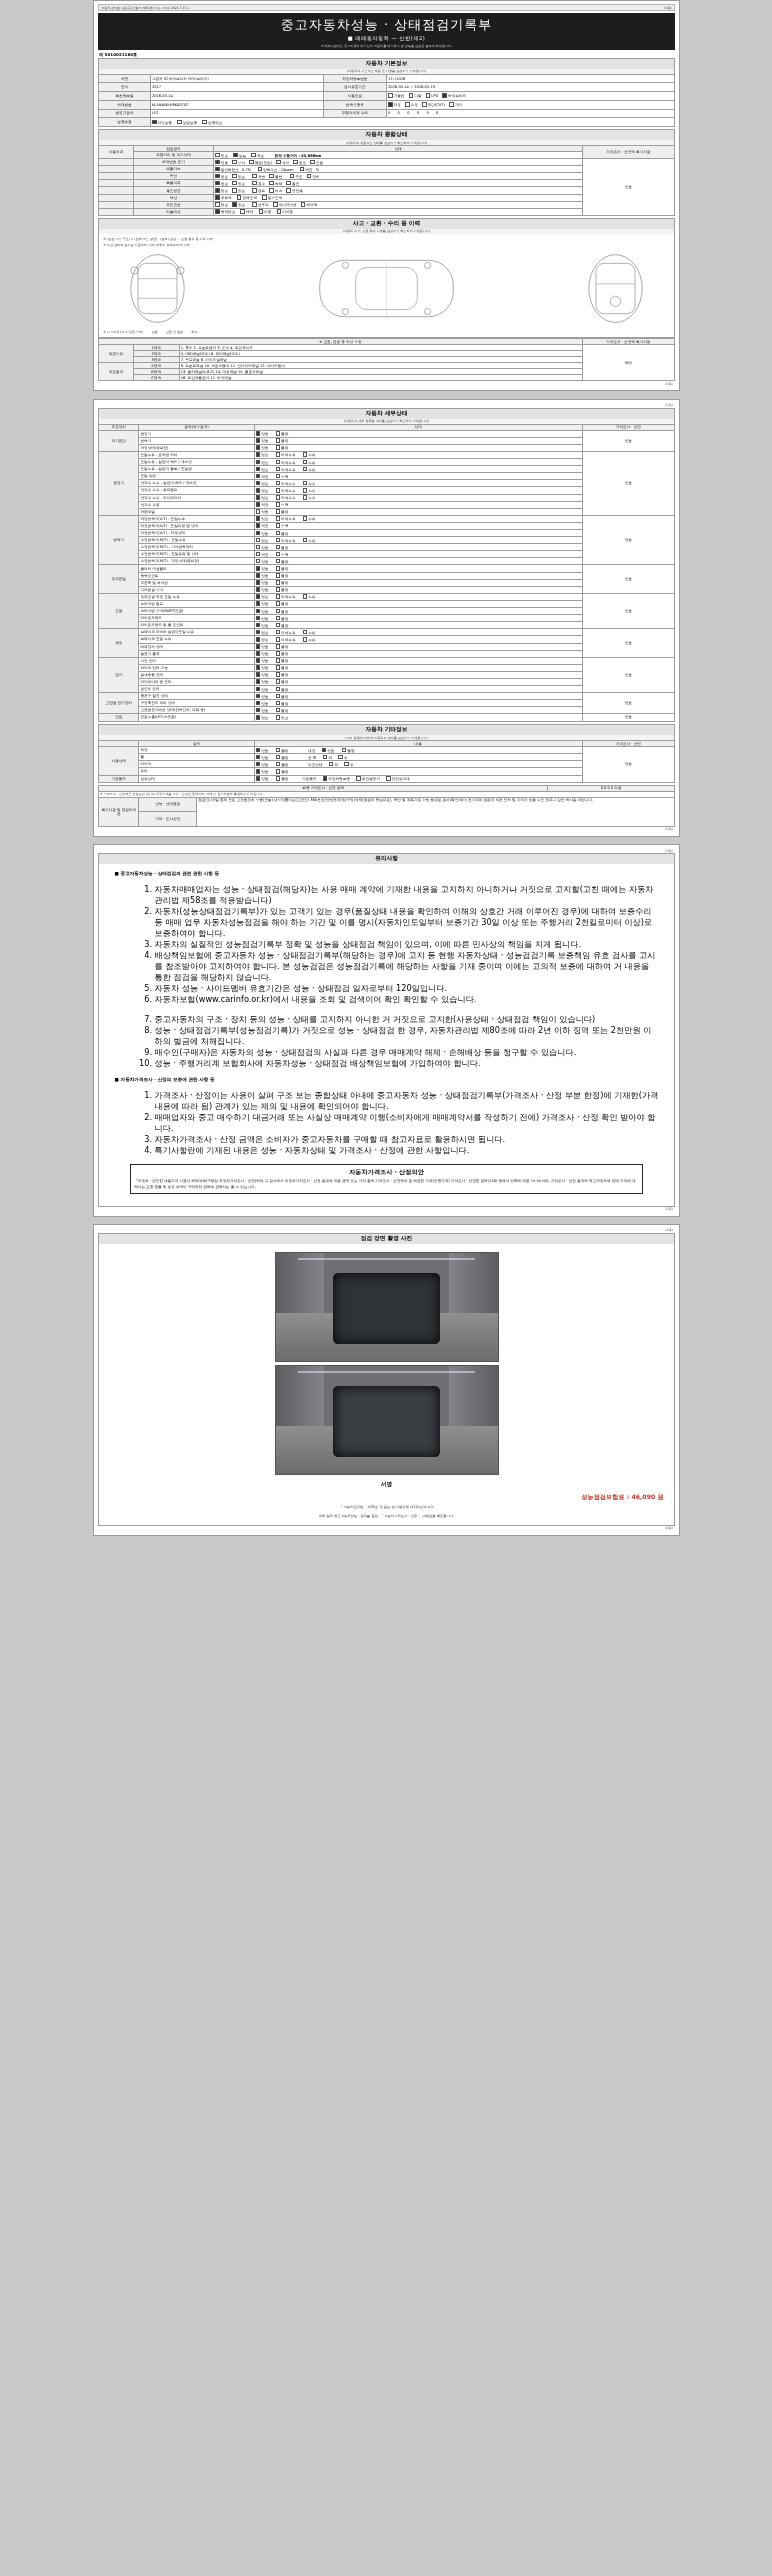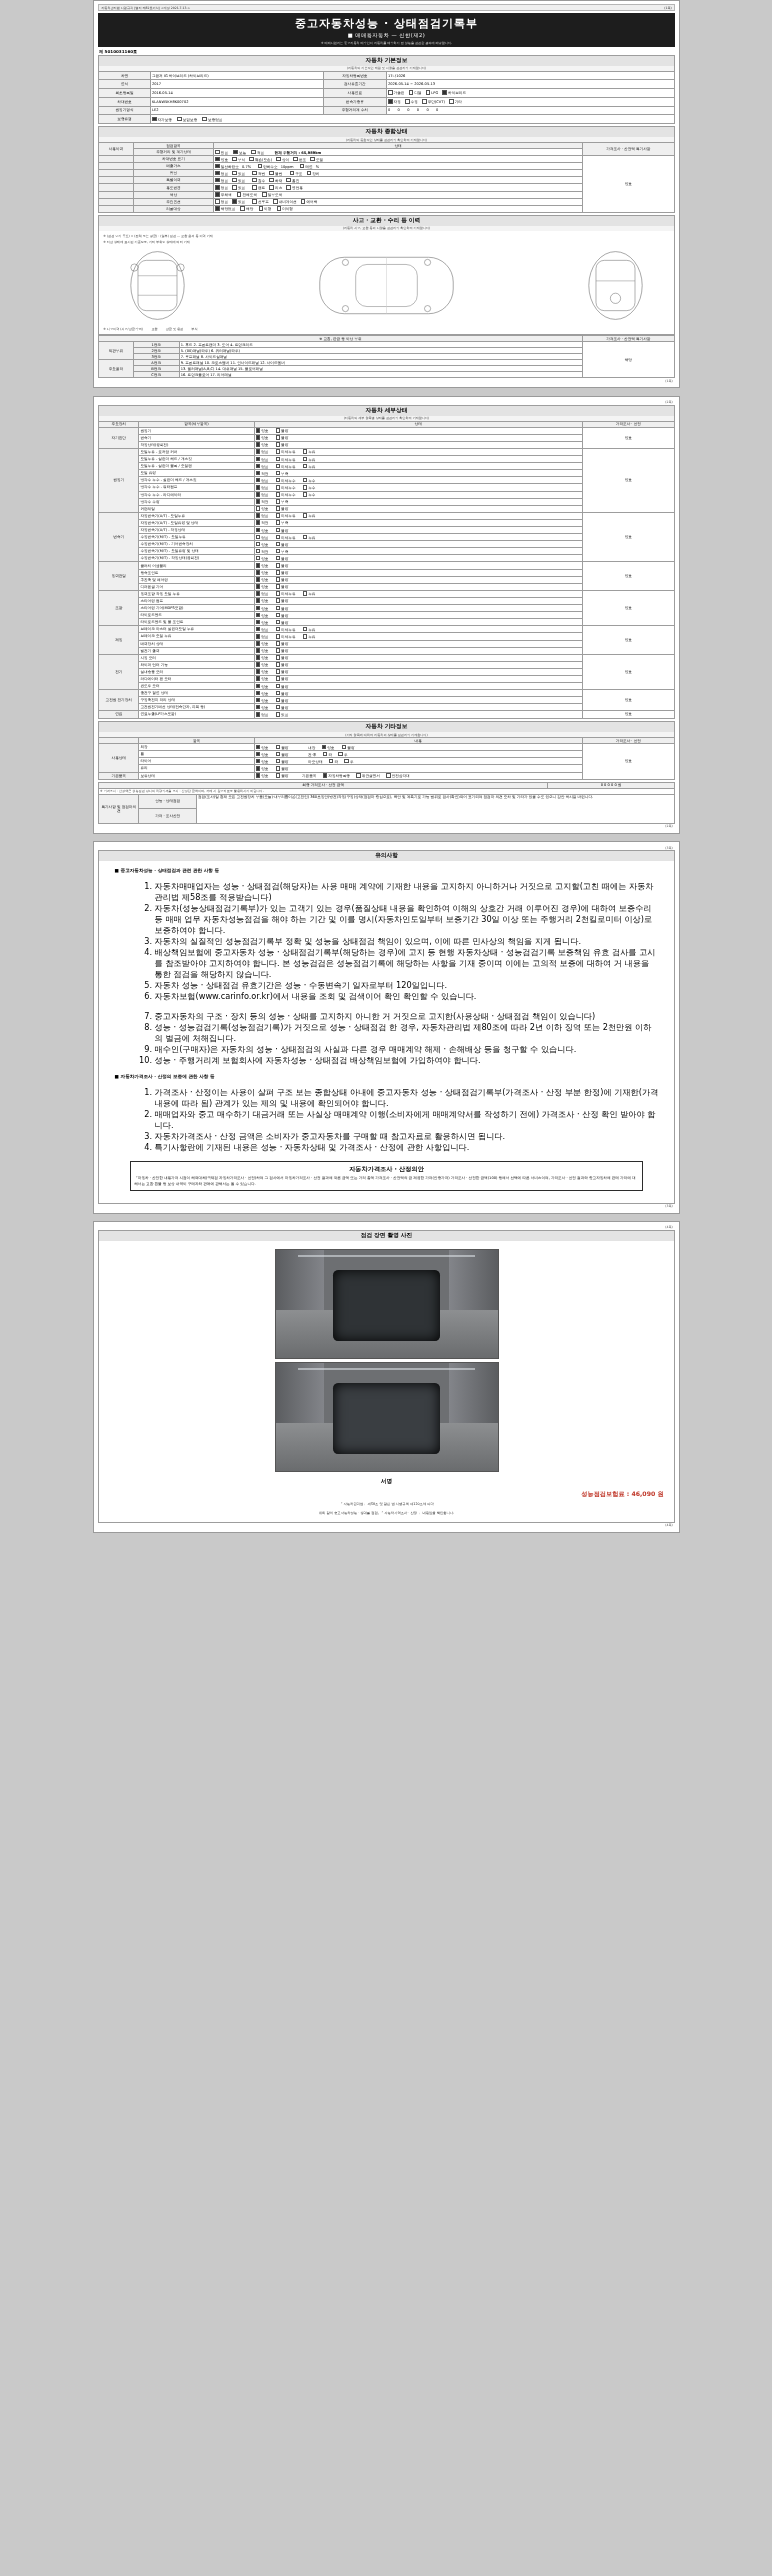--- a/index.html
+++ b/index.html
@@ -7,21 +7,21 @@
   .page{width:773px;min-height:2576px;margin:0 auto;background:#c9c9c9;position:relative;}
   .sheet{background:#fff;border:0.5px solid #9a9a9a;margin:0 auto 7.2px auto;width:587px;box-sizing:border-box;}
   .sheet-inner{padding:3.1px 4.1px 4.1px 4.1px;}
   .t7{font-size:3.6px;}
   .t9{font-size:4.6px;}
   .bold{font-weight:bold;}
   .ctr{text-align:center;}
   
   .topbar{display:flex;justify-content:space-between;align-items:center;border:0.5px solid #b5b5b5;background:#eee;font-size:3.1px;color:#333;padding:0.5px 2.1px;}
   .title-block{background:#1d1d1d;color:#fff;text-align:center;padding:3.1px 0 2.6px 0;margin-top:1.5px;}
-  .title-block .main{font-size:11px;font-weight:bold;letter-spacing:1px;}
+  .title-block .main{font-size:13px;font-weight:normal;letter-spacing:1px;}
   .title-block .sub{font-size:5.2px;margin-top:1.5px;letter-spacing:0.5px;}
   .title-block .sub2{font-size:3.1px;margin-top:1.5px;color:#d8d8d8;}
   .docno{font-size:4.1px;padding:1.5px 1px 1px 1px;font-weight:bold;}
   .secbar{background:#e3e3e3;border:0.5px solid #9d9d9d;border-bottom:none;text-align:center;font-size:5.7px;font-weight:bold;padding:1px 0;}
   .secsub{background:#f4f4f4;border:0.5px solid #9d9d9d;border-top:none;border-bottom:none;text-align:center;font-size:3.1px;color:#444;padding:0.5px 0;}
   table{border-collapse:collapse;width:100%;}
   td,th{border:0.5px solid #9d9d9d;font-size:3.6px;padding:0.5px 1px;vertical-align:middle;}
   .hd{background:#efefef;text-align:center;}
   .vhd{background:#efefef;text-align:center;width:13.4px;}
   .cb{display:inline-block;width:2.6px;height:2.6px;border:0.5px solid #555;margin-right:1px;vertical-align:-0.5px;background:#fff;}
@@ -609,26 +609,26 @@
     <div class="sheet-inner">
       <div class="footer-mini">(3쪽)</div>
       <div class="secbar">유의사항</div>
       <div style="border:0.5px solid #9d9d9d;border-top:none;padding:7.2px 15.5px;">
         <div class="bold t9" style="margin-bottom:4.1px">■ 중고자동차성능 · 상태점검과 관련 관한 사항 등</div>
         <ol class="nlist">
           <li>자동차매매업자는 성능 · 상태점검(해당자)는 사용 매매 계약에 기재한 내용을 고지하지 아니하거나 거짓으로 고지할(고친 때에는 자동차관리법 제58조를 적용받습니다)</li>
           <li>자동차(성능상태점검기록부)가 있는 고객기 있는 경우(품질상태 내용을 확인하여 이해의 상호간 거래 이루어진 경우)에 대하여 보증수리 등 매매 업무 자동차성능점검을 해야 하는 기간 및 이를 명시(자동차인도일부터 보증기간 30일 이상 또는 주행거리 2천킬로미터 이상)로 보증하여야 합니다.</li>
           <li>자동차의 실질적인 성능점검기록부 정확 및 성능을 상태점검 책임이 있으며, 이에 따른 민사상의 책임을 지게 됩니다.</li>
           <li>배상책임보험에 중고자동차 성능 · 상태점검기록부(해당하는 경우)에 고지 등 현행 자동차상태 · 성능검검기록 보증책임 유효 검사를 고시를 참조받아야 고지하여야 합니다. 본 성능검검은 성능점검기록에 해당하는 사항을 기재 중이며 이에는 고의적 보증에 대하여 거 내용을 통한 점검을 해당하지 않습니다.</li>
-          <li>자동차 성능 · 상태점검 유효기간은 성능 · 수동변속기 일자로부터 120일입니다.</li>
+          <li>자동차 성능 · 사이드멤버 유효기간은 성능 · 상태점검 일자로부터 120일입니다.</li>
           <li>자동차보험(www.carinfo.or.kr)에서 내용을 조회 및 검색이어 확인 확인할 수 있습니다.</li>
         </ol>
         <ol class="nlist" start="7">
           <li>중고자동차의 구조 · 장치 등의 성능 · 상태를 고지하지 아니한 거 거짓으로 고지한(사용상태 · 상태점검 책임이 있습니다)</li>
-          <li>성능 · 성능검검기록(성능점검기록)가 거짓으로 성능 · 상태점검 한 경우, 자동차관리법 제80조에 따라 2년 이하 징역 또는 2천만원 이하의 벌금에 처해집니다.</li>
+          <li>성능 · 상태점검기록부(성능점검기록)가 거짓으로 성능 · 상태점검 한 경우, 자동차관리법 제80조에 따라 2년 이하 징역 또는 2천만원 이하의 벌금에 처해집니다.</li>
           <li>매수인(구매자)은 자동차의 성능 · 상태점검의 사실과 다른 경우 매매계약 해제 · 손해배상 등을 청구할 수 있습니다.</li>
           <li>성능 · 주행거리계 보험회사에 자동차성능 · 상태점검 배상책임보험에 가입하여야 합니다.</li>
         </ol>
 
         <div class="bold t9" style="margin:7.2px 0 4.1px 0">■ 자동차가격조사 · 산정의 보증에 관한 사항 등</div>
         <ol class="nlist">
           <li>가격조사 · 산정이는 사용이 살펴 구조 보는 종합상태 아내에 중고자동차 성능 · 상태점검기록부(가격조사 · 산정 부분 한정)에 기재한(가격 내용에 따라 됨)  관계가 있는 제의 및 내용에 확인되어야 합니다.</li>
           <li>매매업자와 중고 매수하기 대금거래 또는 사실상 매매계약 이행(소비자에게 매매계약서를 작성하기 전에) 가격조사 · 산정 확인 받아야 합니다.</li>
           <li>자동차가격조사 · 산정 금액은 소비자가 중고자동차를 구매할 때 참고자료로 활용하시면 됩니다.</li>
           <li>특기사항란에 기재된 내용은 성능 · 자동차상태 및 가격조사 · 산정에 관한 사항입니다.</li>

